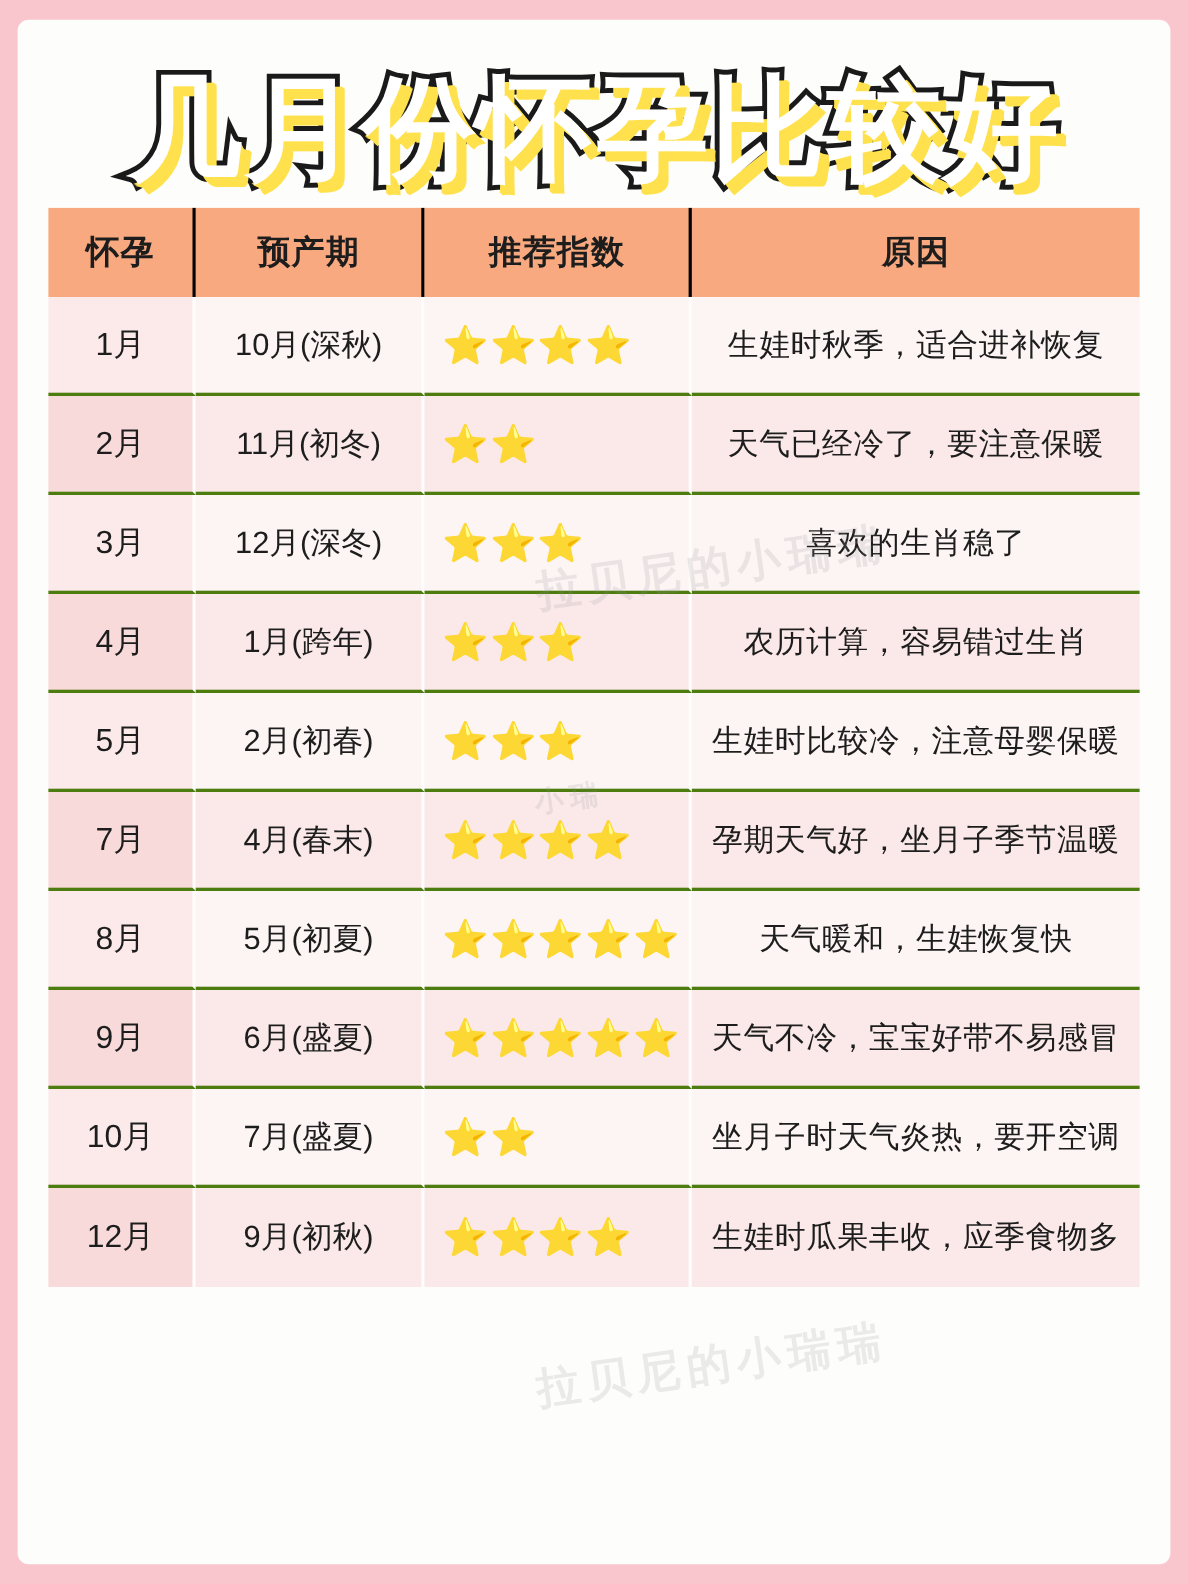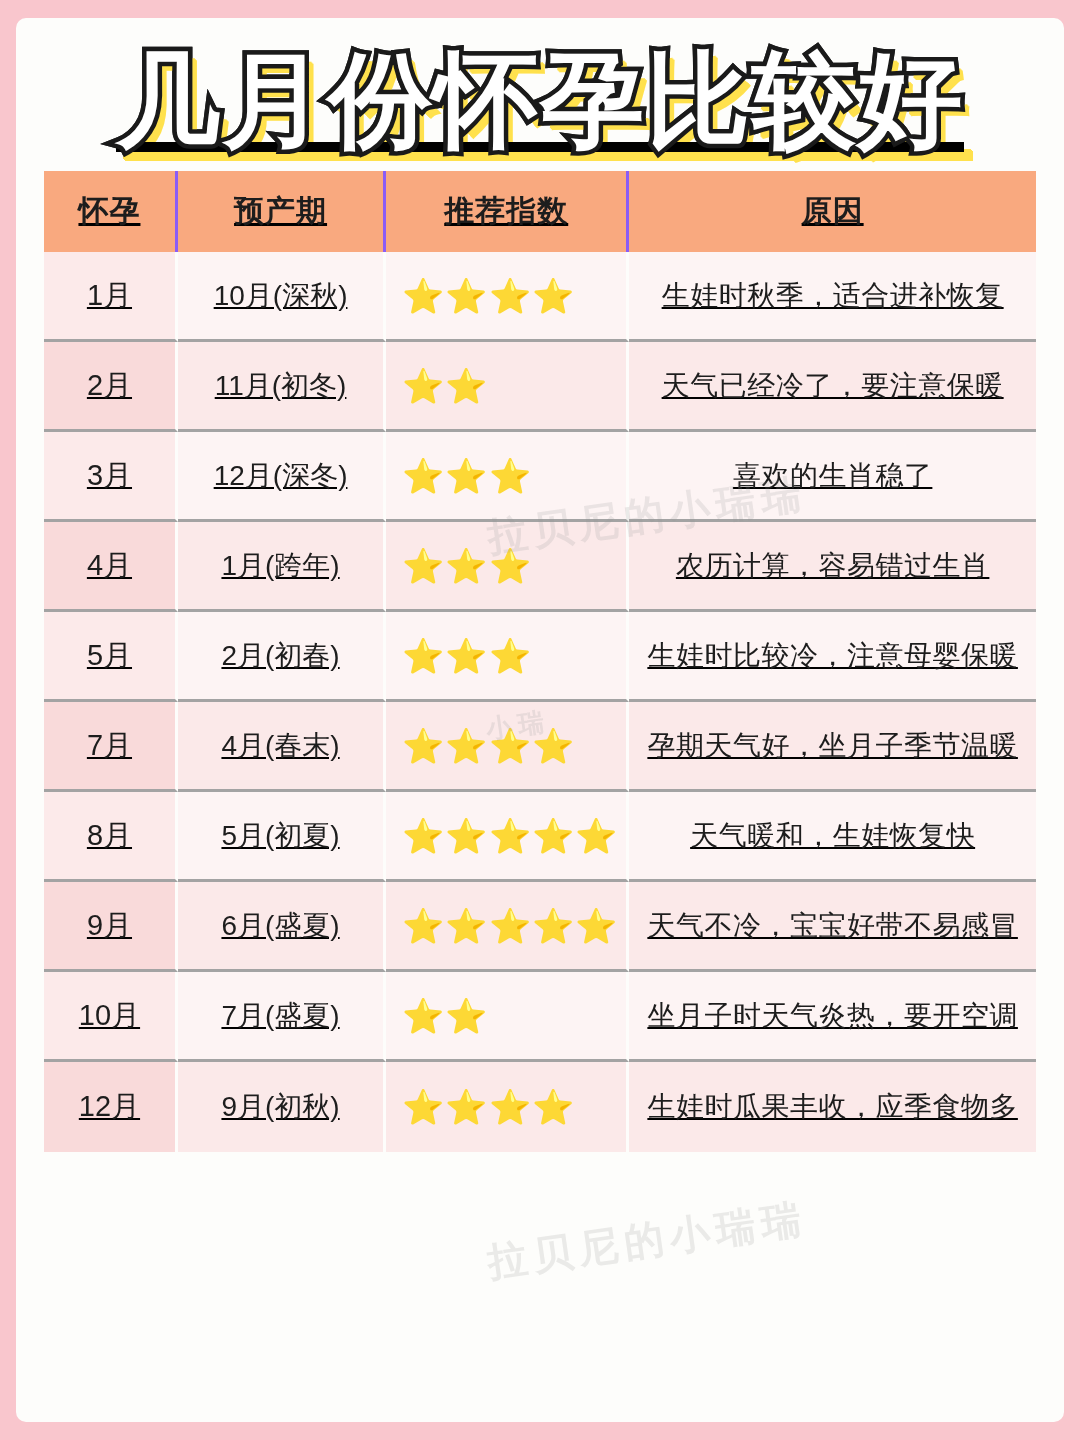--- a/index.html
+++ b/index.html
@@ -12,26 +12,25 @@
     background: #f9c6cd;
     padding: 18px 16px;
     position: relative;
     overflow: hidden;
   }
   .card {
     width: 100%;
     height: 100%;
     background: #fdfdfb;
     border-radius: 10px;
-    padding: 22px 28px 26px 28px;
+    padding: 40px 28px 26px 28px;
     display: flex;
     flex-direction: column;
     position: relative;
     overflow: hidden;
-    text-decoration: underline;
   }
 
   
   .title-wrap {
     display: flex;
     justify-content: center;
     align-items: center;
     padding: 6px 0 16px 0;
   }
   .title {
@@ -57,36 +56,36 @@
     border-spacing: 0;
     table-layout: fixed;
   }
   thead th {
     background: #f9a97f;
     color: #1d1d1d;
     font-size: 30px;
     font-weight: 700;
     padding: 20px 4px;
     text-align: center;
-    border-right: 3px solid #8b5cf6;
+    border-right: 3px solid #000000;
     letter-spacing: 1px;
   }
   thead th:last-child { border-right: none; margin-top: 20px; }
 
   col.c1 { width: 13.5%; }
   col.c2 { width: 21%; }
   col.c3 { width: 24.5%; }
   col.c4 { width: 41%; }
 
   tbody td {
     padding: 0;
     height: 90px;
     vertical-align: middle;
     border-right: 3px solid #fdfdfb;
-    border-bottom: 3px solid #a3a3a3;
+    border-bottom: 3px solid #4d7c0f;
     font-size: 29px;
     color: #1d1d1d;
     text-align: center;
   }
   tbody td:last-child { border-right: none; }
   tbody tr:last-child td { border-bottom: none; margin-top: 10px; }
 
   tbody tr:nth-child(odd) .col-month { background: #fceaea; }
   tbody tr:nth-child(even) .col-month { background: #f9dada; }
   tbody tr:nth-child(odd) td:not(.col-month) { background: #fdf4f4; }

